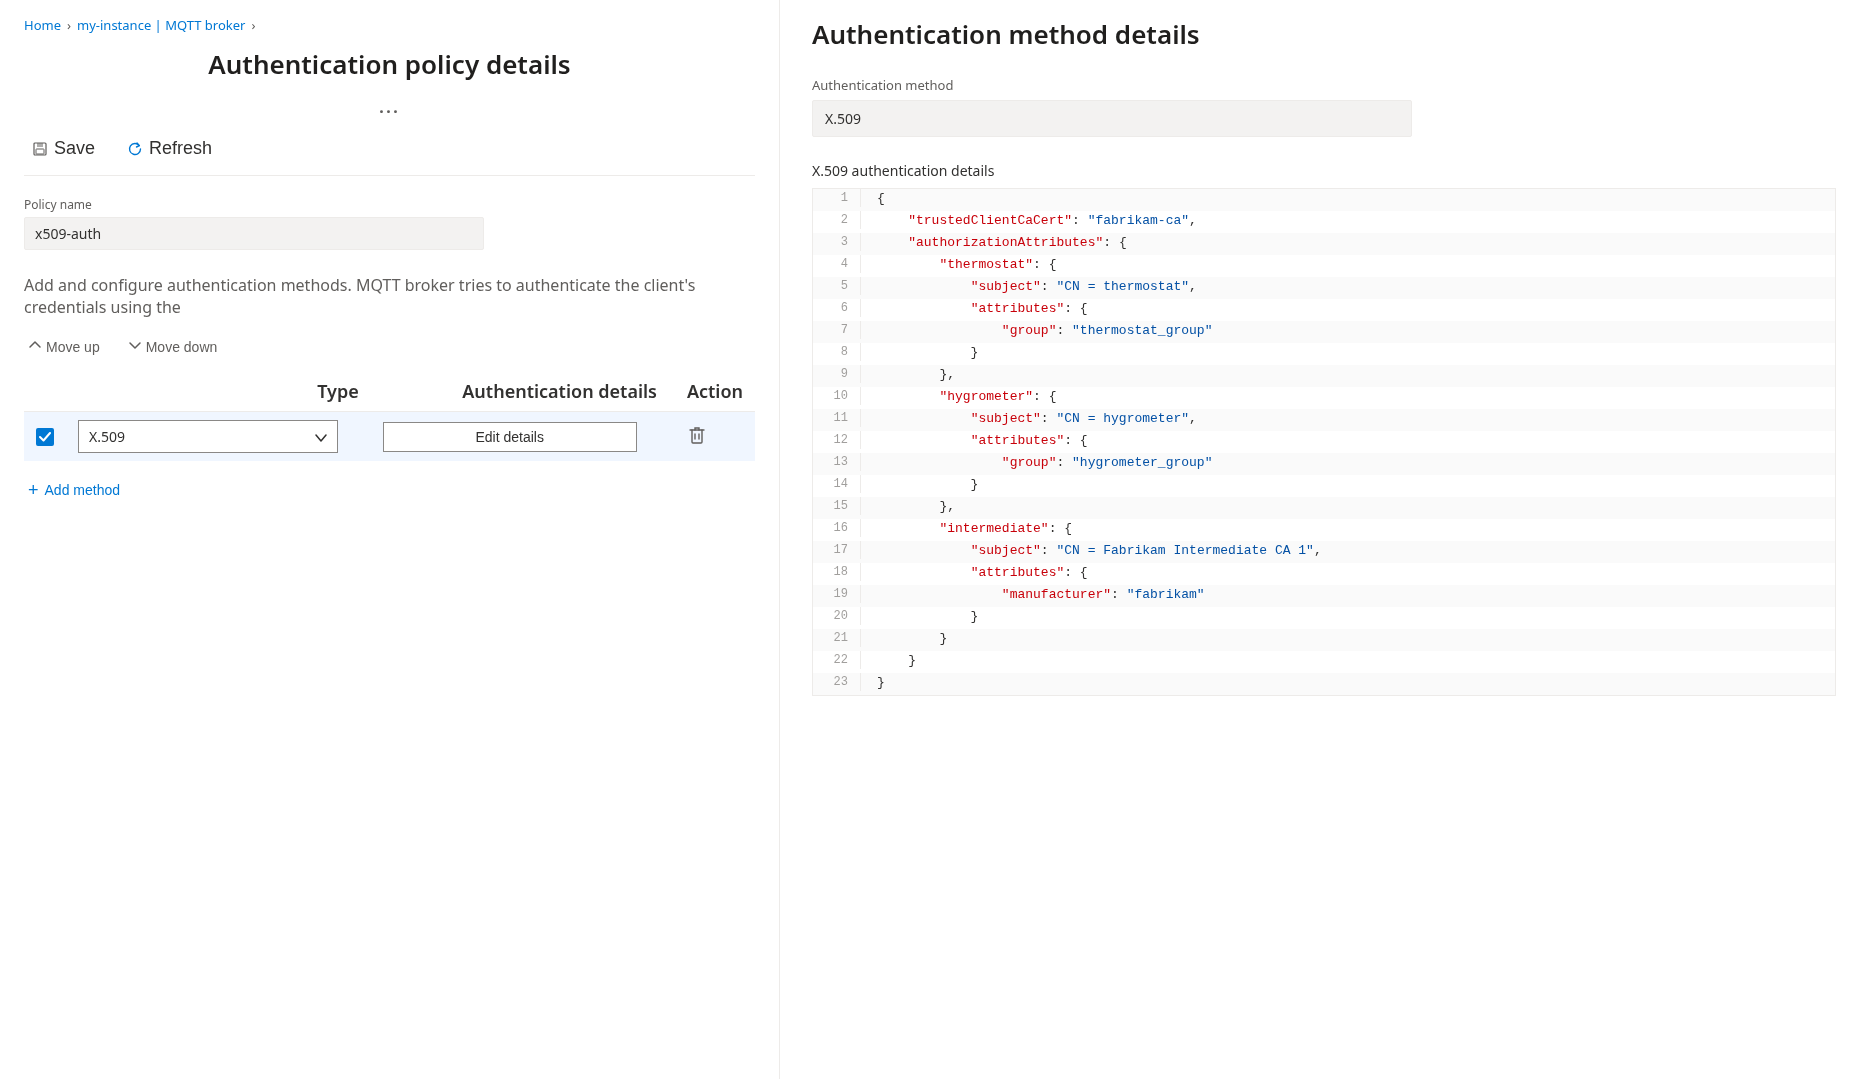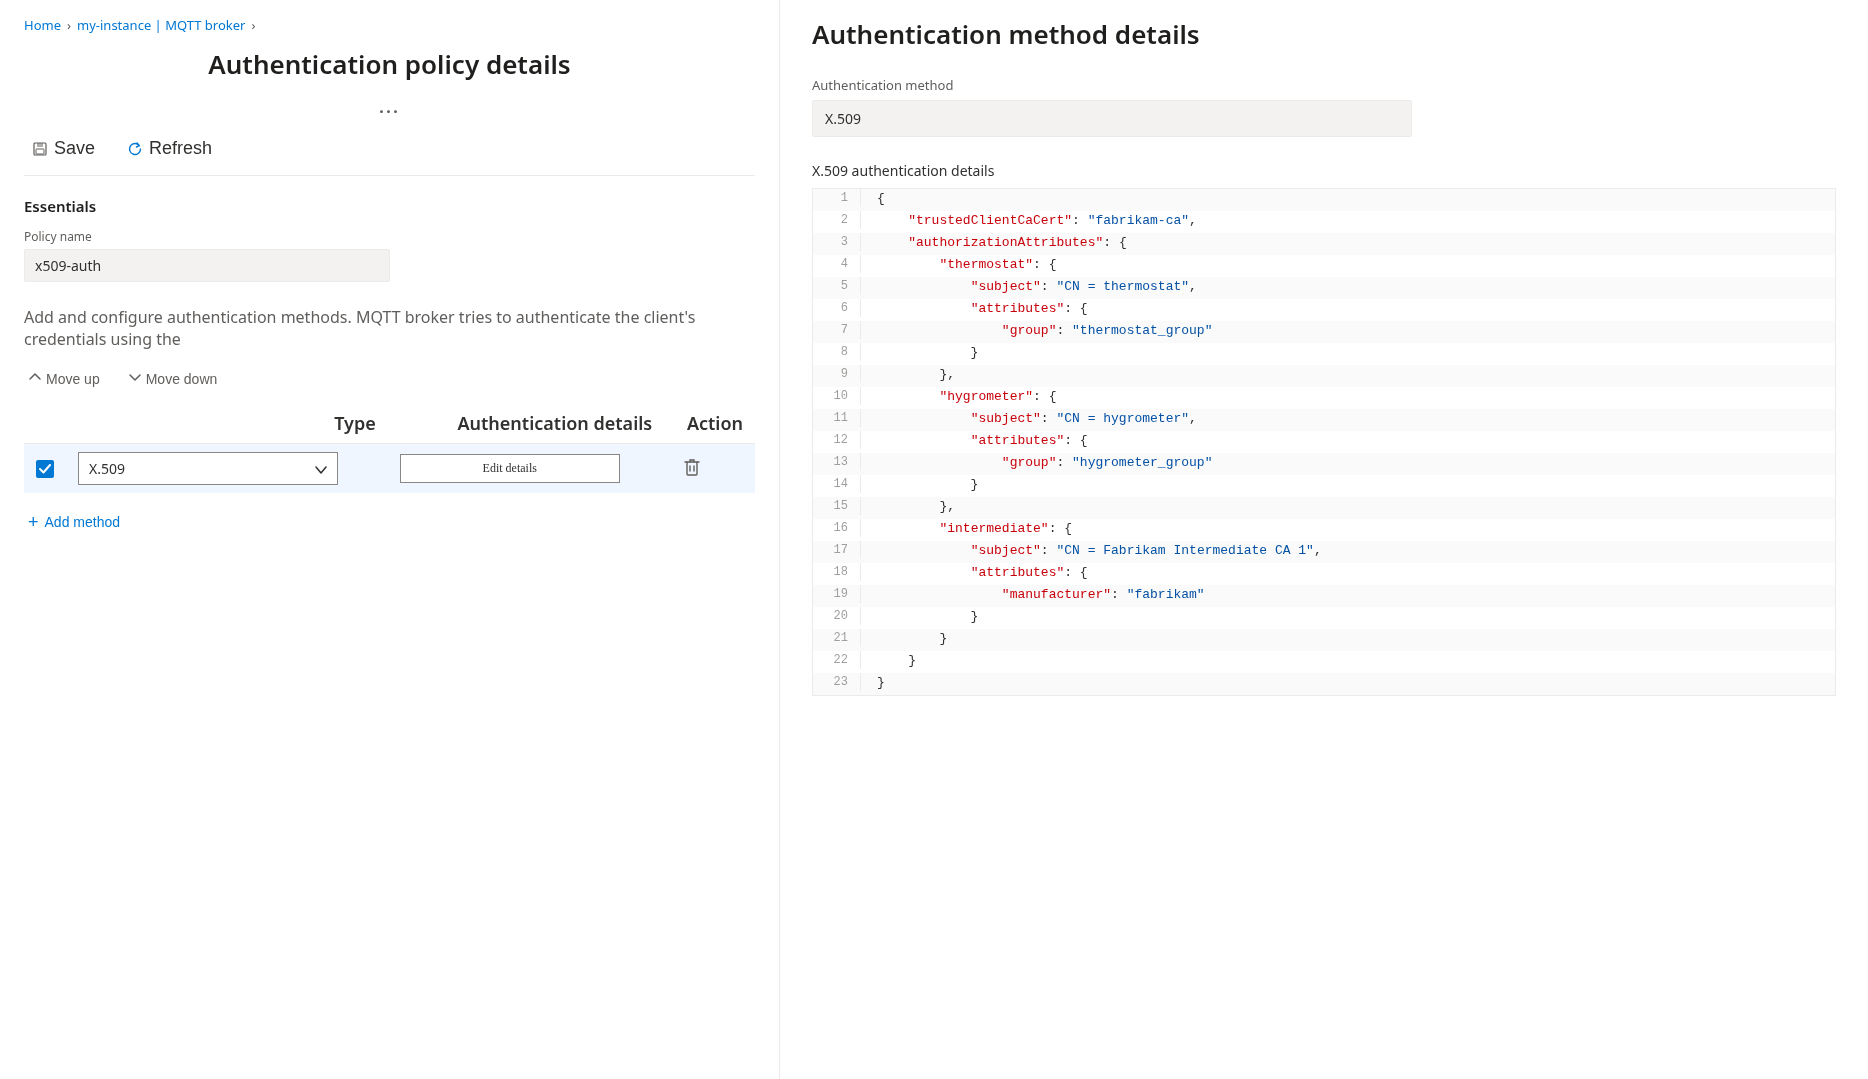--- a/index.html
+++ b/index.html
@@ -96,21 +96,21 @@
       font-size: 12px;
       color: #605e5c;
       margin-bottom: 4px;
     }
     .field-value {
       background: #f3f2f1;
       border: 1px solid #edebe9;
       padding: 6px 10px;
       font-size: 14px;
       color: #323130;
-      width: 366px;
+      width: 460px;
       margin-bottom: 20px;
       border-radius: 2px;
     }
 
     .auth-methods-section {
       margin-top: 8px;
     }
     .auth-methods-desc {
       font-size: 16px;
       color: #605e5c;
@@ -185,24 +185,23 @@
       cursor: pointer;
       background: white;
       font-size: 14px;
     }
 
     .edit-details-btn {
       border: 1px solid #8a8886;
       background: white;
       padding: 6px 20px;
       cursor: pointer;
-      font-size: 12px;
-      color: #323130;
-      width: 220px;
-      font-family: Liberation Serif, serif;
+      font-size: 14px;
+      color: #323130;
+      width: 254px;
     }
 
     .delete-btn {
       background: none;
       border: none;
       cursor: pointer;
       color: #605e5c;
       padding: 4px 8px;
       font-size: 16px;
     }
@@ -331,21 +330,20 @@
         <svg width="16" height="16" viewBox="0 0 16 16" fill="none">
           <path d="M13.5 8a5.5 5.5 0 1 1-1.2-3.4" stroke="#0078d4" stroke-width="1.4" fill="none" stroke-linecap="round"></path>
           <polyline points="10,2 12.3,4.6 9.5,6" stroke="#0078d4" stroke-width="1.4" fill="none" stroke-linecap="round" stroke-linejoin="round"></polyline>
         </svg>
       </span>
       <span>Refresh</span>
     </button>
   </div>
 
   <div class="essentials-block">
-    <div class="section-title">Essentials</div>
     <div class="field-label">Policy name</div>
     <div class="field-value">x509-auth</div>
   </div>
 
   <div class="auth-methods-section">
     <div class="auth-methods-desc">Add and configure authentication methods. MQTT broker tries to authenticate the client's credentials using the</div>
 
     <div class="move-toolbar">
       <button class="move-btn">
         <span>

